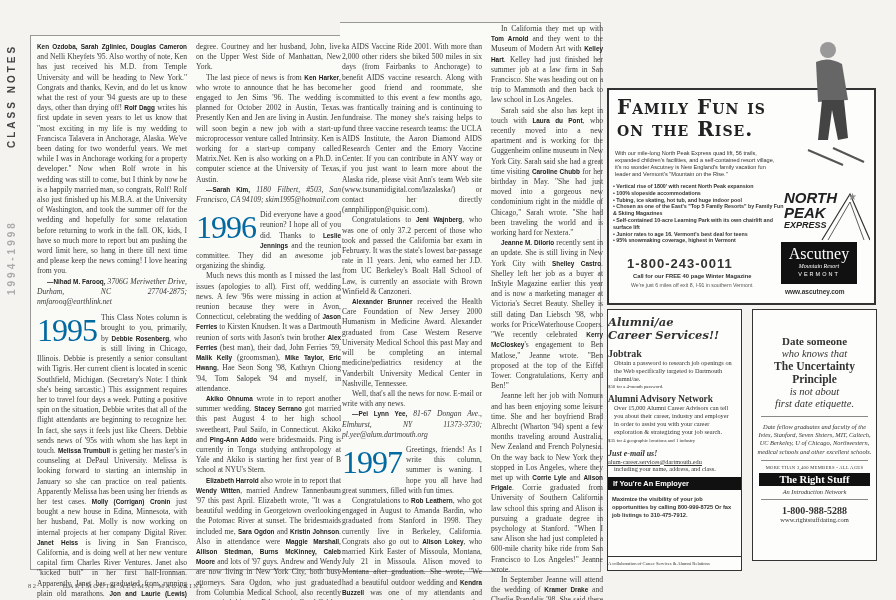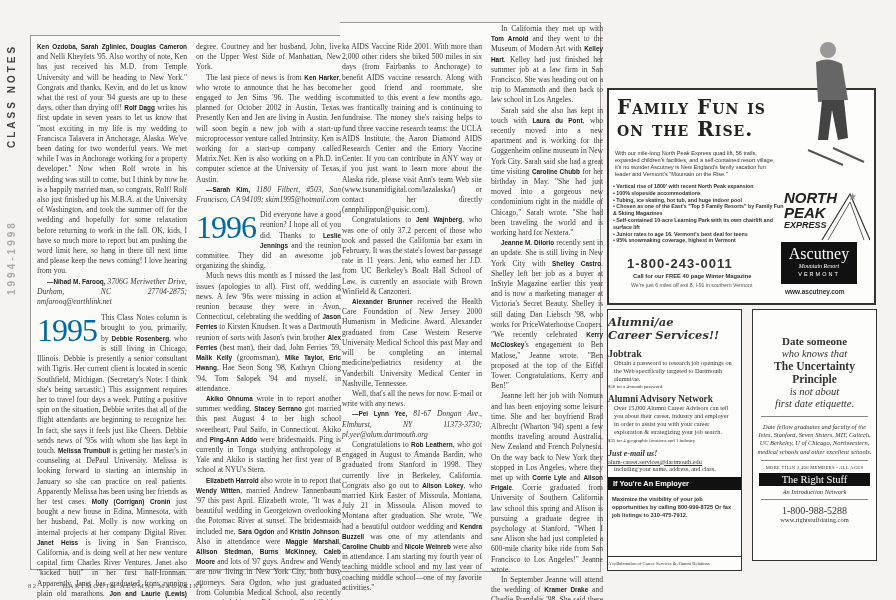--- a/index.html
+++ b/index.html
@@ -52,23 +52,23 @@
   .ad-career .emp { font-family:"Liberation Sans", sans-serif; font-weight:bold; font-size:5.7px; line-height:8px; margin-top:5px; padding:0 4px; }
   .ad-career .foot { position:absolute; left:0; right:0; bottom:0; border-top:1px solid #333; font-size:4.6px; padding:4px 0; }
   
   .ad-date { position:absolute; left:752px; top:309px; width:123px; height:250px; border:1.5px solid #333; background:#fdfdfb; text-align:center; }
   .ad-date .l1 { font-weight:bold; font-size:11px; line-height:13px; margin-top:25px; }
   .ad-date .l2 { font-style:italic; font-size:10.5px; line-height:12px; }
   .ad-date .l3 { font-weight:bold; font-size:11.5px; line-height:13px; }
   .ad-date hr { border:none; border-top:1px solid #888; margin:6px 8px; }
   .ad-date .desc { font-style:italic; font-size:6.4px; line-height:8.2px; padding:0 4px; }
   .ad-date .mem { font-size:4.6px; margin-top:3px; letter-spacing:0.3px; }
-  .ad-date .brand { background:#111; color:#fff; font-weight:normal; font-size:10.5px; margin:3px 6px 0 6px; padding:1px 0; }
+  .ad-date .brand { background:#111; color:#fff; font-weight:bold; font-size:10.5px; margin:3px 6px 0 6px; padding:1px 0; }
   .ad-date .sub { font-style:italic; font-size:6.4px; margin-top:2px; }
-  .ad-date .ph { font-weight:normal; font-size:10px; margin-top:5px; }
+  .ad-date .ph { font-weight:bold; font-size:10px; margin-top:5px; }
   .ad-date .url { font-size:6.5px; }
 </style>
 </head>
 <body>
 
 <div class="side-label">
   <span class="side-years">1994-1998</span>
   <span class="side-cn">CLASS NOTES</span>
 </div>
 
@@ -97,20 +97,24 @@
   <p><b class="nm">Elizabeth Harrold</b><span> also wrote in to report that </span><b class="nm">Wendy Witten</b><span>, married Andrew Tannenbaum '97 this past April. Elizabeth wrote, "It was a beautiful wedding in Georgetown overlooking the Potomac River at sunset. The bridesmaids included me, </span><b class="nm">Sara Ogdon</b><span> and </span><b class="nm">Kristin Johnson</b><span>. Also in attendance were </span><b class="nm">Maggie Marshall</b><span>, </span><b class="nm">Allison Stedman, Burns McKinney, Caleb Moore</b><span> and lots of '97 guys. Andrew and Wendy are now living in New York City, both busy attorneys. Sara Ogdon, who just graduated from Columbia Medical School, also recently got married this past February in Coral Gables, Florida, to Andy Weiss, and they are moving to Denver to start their residencies in internal medicine at the University of Colorado." As for Elizabeth herself, she is starting her second year of her internal medicine residency at Columbia, after graduating from Yale Medical School last year.</span></p>
 
 </div>
 
 <div class="col c3" style="top:42px;">
   <p class="noind">ka AIDS Vaccine Ride 2001. With more than 2,000 other riders she biked 500 miles in six days (from Fairbanks to Anchorage) to benefit AIDS vaccine research. Along with her good friend and roommate, she committed to this event a few months ago, was frantically training and is continuing to fundraise. The money she's raising helps to fund three vaccine research teams: the UCLA AIDS Institute, the Aaron Diamond AIDS Research Center and the Emory Vaccine Center. If you can contribute in ANY way or if you just want to learn more about the Alaska ride, please visit Ann's team Web site (www.tsunamidigital.com/lazalaska/) or contact her directly (annphilippon@quisic.com).</p>
   <p><span>Congratulations to </span><b class="nm">Jeni Wajnberg</b><span>, who was one of only 37.2 percent of those who took and passed the California bar exam in February. It was the state's lowest bar-passage rate in 11 years. Jeni, who earned her J.D. from UC Berkeley's Boalt Hall School of Law, is currently an associate with Brown Winfield &amp; Canzoneri.</span></p>
   <p><b class="nm">Alexander Brunner</b><span> received the Health Care Foundation of New Jersey 2000 Humanism in Medicine Award. Alexander graduated from Case Western Reserve University Medical School this past May and will be completing an internal medicine/pediatrics residency at the Vanderbilt University Medical Center in Nashville, Tennessee.</span></p>
   <p>Well, that's all the news for now. E-mail or write with any news.</p>
   <p><b class="nm">—Pei Lynn Yee,</b><span class="sig"> 81-67 Dongan Ave., Elmhurst, NY 11373-3730; pl.yee@alum.dartmouth.org</span></p>
+  <div style="margin-top:5px">
+    <span class="year">1997</span>
+    <span>Greetings, friends! As I write this column, summer is waning. I hope you all have had great summers, filled with fun times.</span>
+  </div>
   <p><span>Congratulations to </span><b class="nm">Rob Leathern</b><span>, who got engaged in August to Amanda Bardin, who graduated from Stanford in 1998. They currently live in Berkeley, California. Congrats also go out to </span><b class="nm">Alison Lokey</b><span>, who married Kirk Easter of Missoula, Montana, July 21 in Missoula. Alison moved to Montana after graduation. She wrote, "We had a beautiful outdoor wedding and </span><b class="nm">Kendra Buzzell</b><span> was one of my attendants and </span><b class="nm">Caroline Chubb</b><span> and </span><b class="nm">Nicole Weinreb</b><span> were also in attendance. I am starting my fourth year of teaching middle school and my last year of coaching middle school—one of my favorite activities."</span></p>
 
 </div>
 
 <div class="col c4">
   <p><span>In California they met up with </span><b class="nm">Tom Arnold</b><span> and they went to the Museum of Modern Art with </span><b class="nm">Kelley Hart</b><span>. Kelley had just finished her summer job at a law firm in San Francisco. She was heading out on a trip to Mammoth and then back to law school in Los Angeles.</span></p>
   <p><span>Sarah said she also has kept in touch with </span><b class="nm">Laura du Pont</b><span>, who recently moved into a new apartment and is working for the Guggenheim online museum in New York City. Sarah said she had a great time visiting </span><b class="nm">Caroline Chubb</b><span> for her birthday in May. "She had just moved into a gorgeous new condominium right in the middle of Chicago," Sarah wrote. "She had been traveling the world and is working hard for Nextera."</span></p>
   <p><b class="nm">Jeanne M. DiIorio</b><span> recently sent in an update. She is still living in New York City with </span><b class="nm">Shelley Castro</b><span>. Shelley left her job as a buyer at InStyle Magazine earlier this year and is now a marketing manager at Victoria's Secret Beauty. Shelley is still dating Dan Liebsch '98, who works for PriceWaterhouse Coopers. "We recently celebrated </span><b class="nm">Kerry McCloskey</b><span>'s engagement to Ben Matlose," Jeanne wrote. "Ben proposed at the top of the Eiffel Tower. Congratulations, Kerry and Ben!"</span></p>
   <p><span>Jeanne left her job with Nomura and has been enjoying some leisure time. She and her boyfriend Brad Albrecht (Wharton '94) spent a few months traveling around Australia, New Zealand and French Polynesia. On the way back to New York they stopped in Los Angeles, where they met up with </span><b class="nm">Corrie Lyle</b><span> and </span><b class="nm">Alison Frigale</b><span>. Corrie graduated from University of Southern California law school this spring and Alison is pursuing a graduate degree in psychology at Stanford. "When I saw Alison she had just completed a 600-mile charity bike ride from San Francisco to Los Angeles!" Jeanne wrote.</span></p>
   <p><span>In September Jeanne will attend the wedding of </span><b class="nm">Kramer Drake</b><span> and Charlie Prandalis '98. She said there will be plenty of Dartmouth alums in attendance, including maid of honor </span></p>

